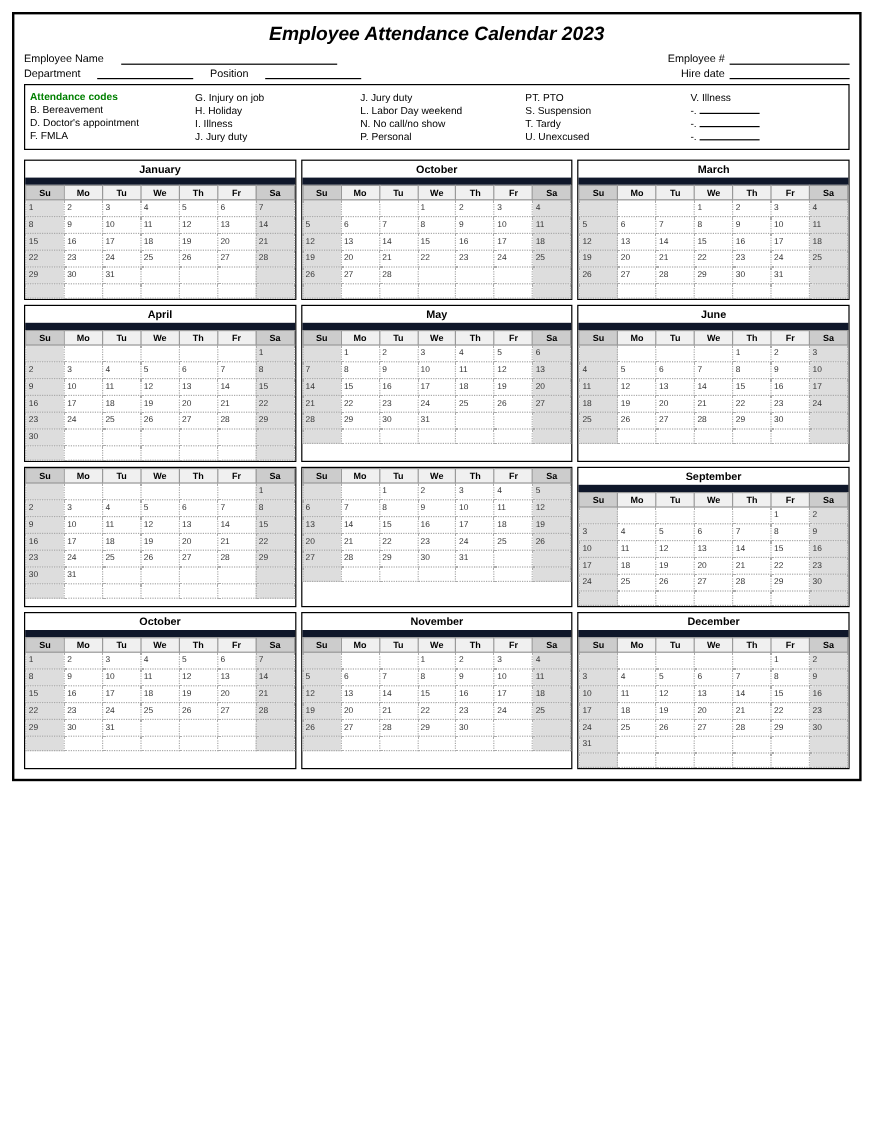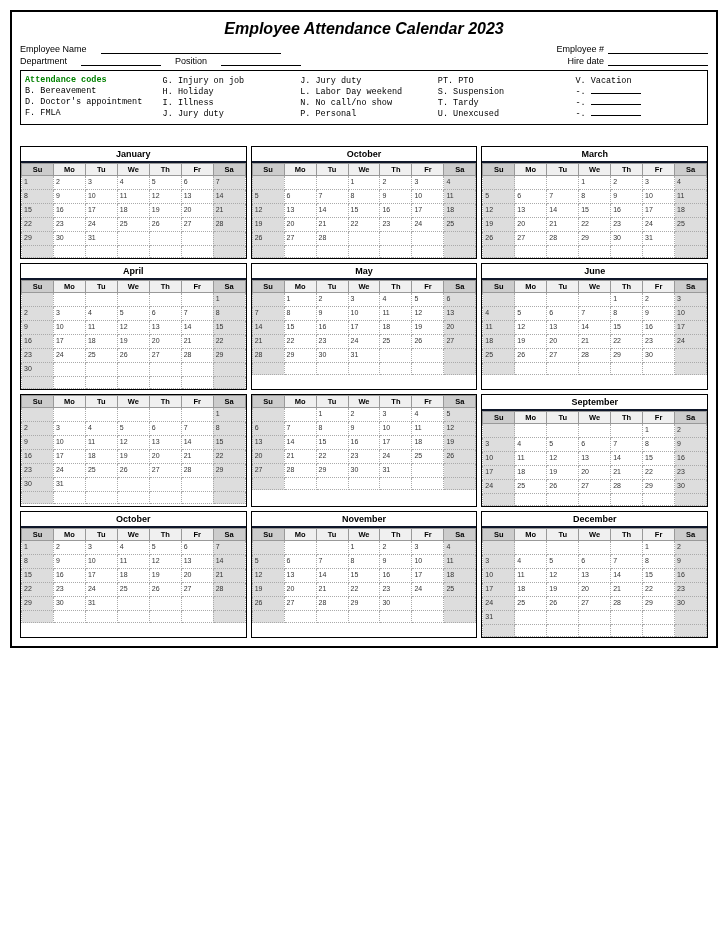--- a/index.html
+++ b/index.html
@@ -20,42 +20,41 @@
       text-align: center;
       font-size: 16px;
       font-weight: bold;
       font-style: italic;
       margin-bottom: 6px;
     }
     .codes-section {
       display: flex;
       border: 1px solid #000;
       padding: 4px;
-      margin-bottom: 21px;
+      margin-bottom: 8px;
       font-size: 8.5px;
       gap: 10px;
-      font-family: Liberation Mono, monospace;
     }
     .codes-col { flex: 1; }
     .codes-title { color: green; font-weight: bold; }
     .codes-row { margin: 1px 0; }
     .calendars-grid {
       display: grid;
       grid-template-columns: 1fr 1fr 1fr;
       gap: 4px;
     }
     .calendar {
       border: 1px solid #000;
     }
     .cal-title {
       text-align: center;
       font-weight: bold;
       font-size: 9px;
       padding: 2px 0;
-      border-bottom: 2px solid #0f172a;
+      border-bottom: 6px solid #0f172a;
     }
     .cal-table {
       width: 100%;
       border-collapse: collapse;
       font-size: 7.5px;
     }
     .cal-table th {
       border: 1px solid #999;
       text-align: center;
       padding: 1px;
@@ -139,21 +138,21 @@
       <div class="codes-row"><span>N. No call/no show</span></div>
       <div class="codes-row"><span>P. Personal</span></div>
     </div>
     <div class="codes-col">
       <div class="codes-row"><span>PT. PTO</span></div>
       <div class="codes-row"><span>S. Suspension</span></div>
       <div class="codes-row"><span>T. Tardy</span></div>
       <div class="codes-row"><span>U. Unexcused</span></div>
     </div>
     <div class="codes-col">
-      <div class="codes-row"><span>V. Vacation</span></div>
+      <div class="codes-row"><span>V. Illness</span></div>
       <div class="codes-row"><span>-.</span> <span style="border-bottom:1px solid #000; display:inline-block; width:50px;"></span></div>
       <div class="codes-row"><span>-.</span> <span style="border-bottom:1px solid #000; display:inline-block; width:50px;"></span></div>
       <div class="codes-row"><span>-.</span> <span style="border-bottom:1px solid #000; display:inline-block; width:50px;"></span></div>
     </div>
   </div>
 
   <div id="calendars-container">
       <div class="calendars-grid">
         <div class="calendar">
           <div class="cal-title">January</div>

